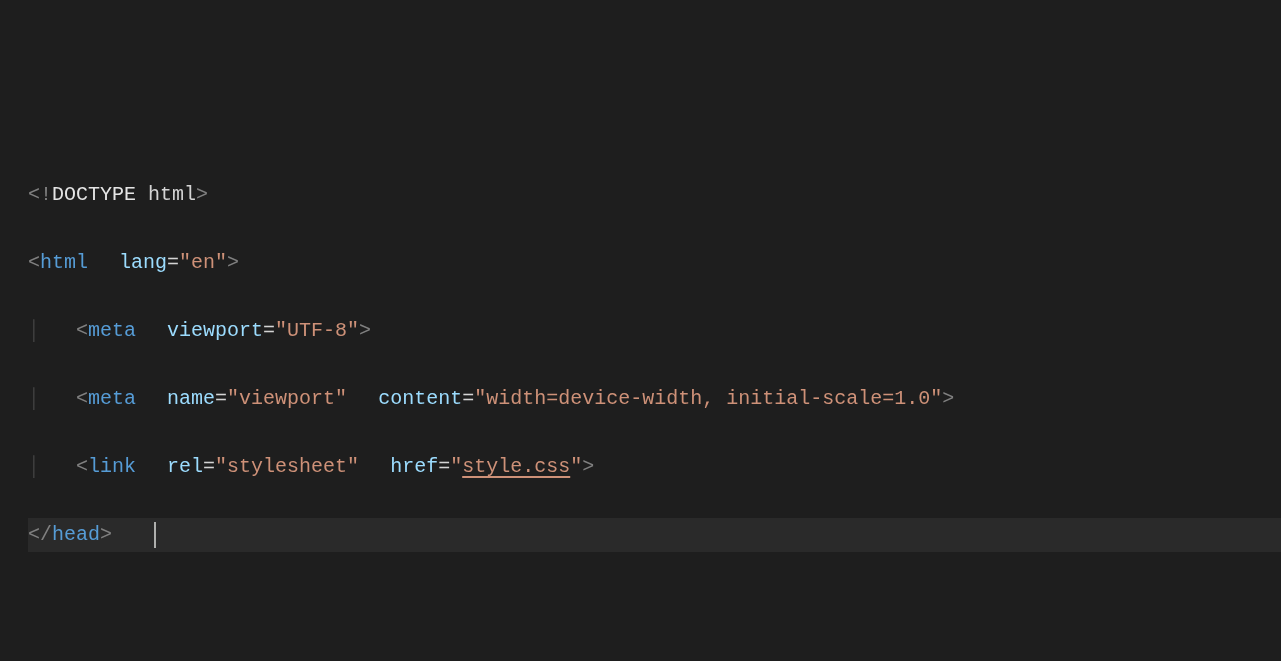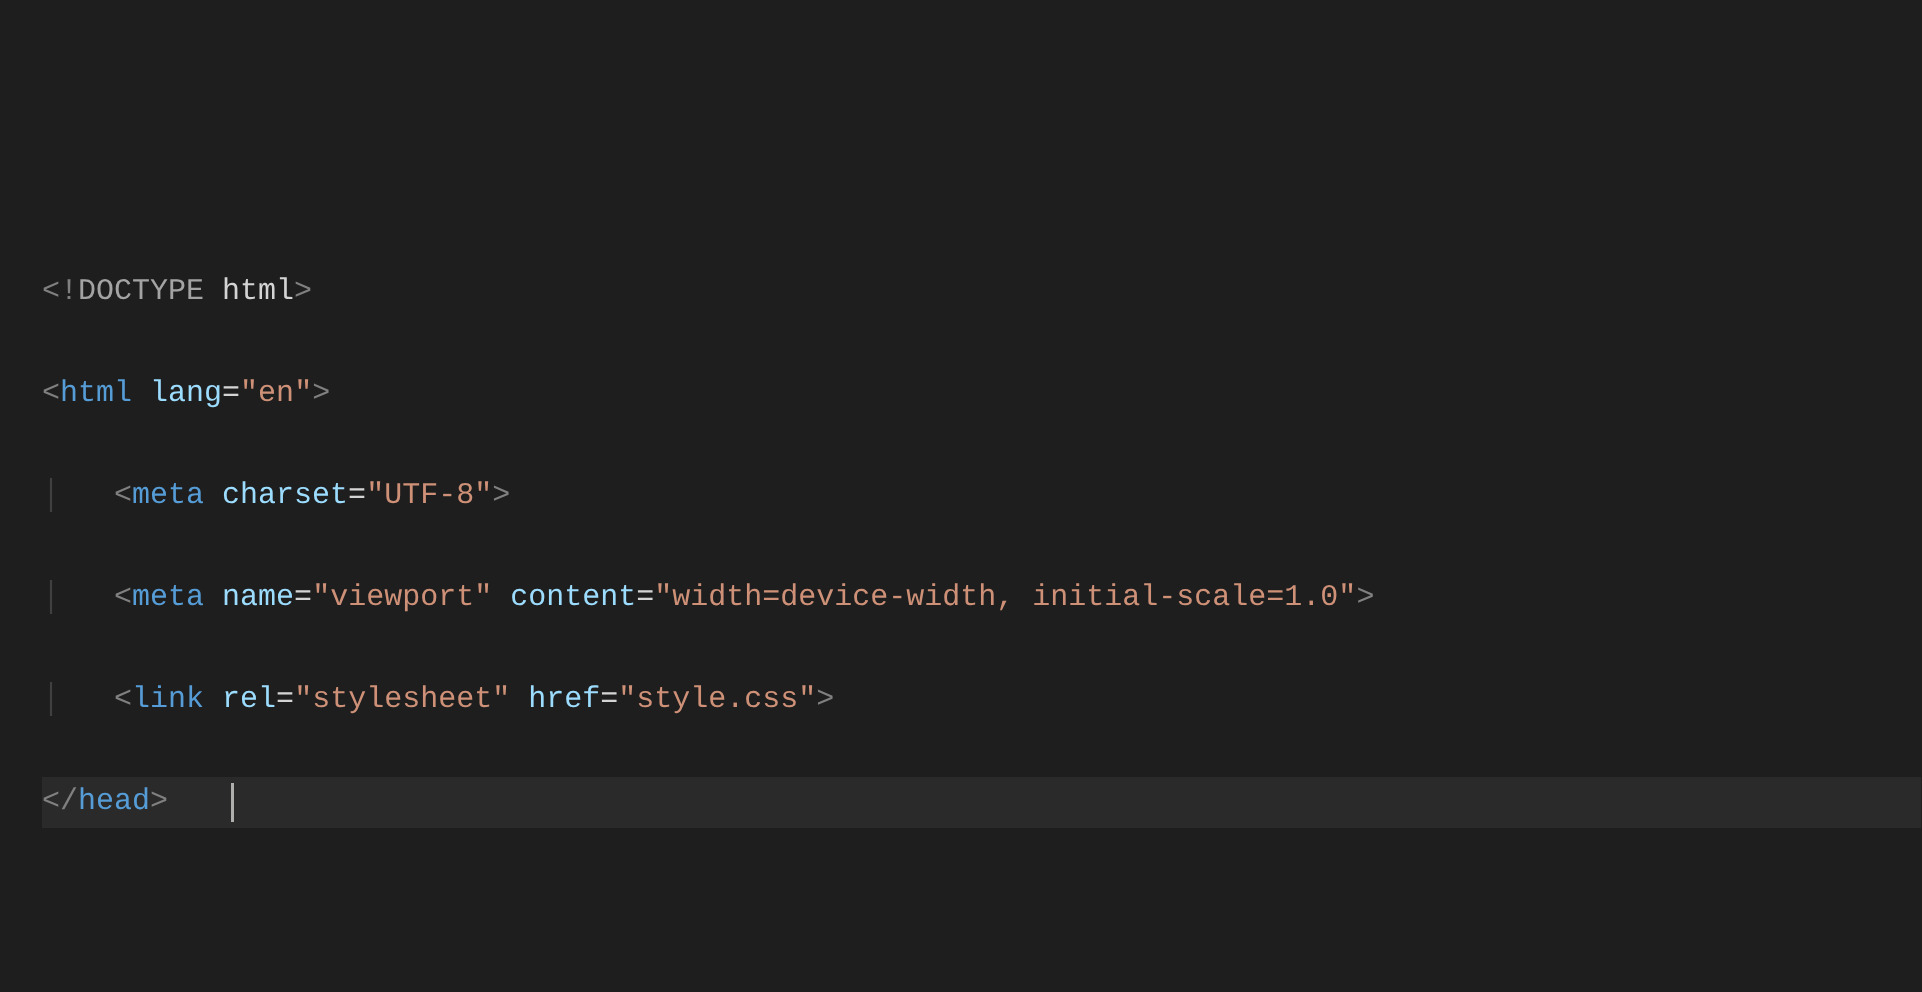--- a/index.html
+++ b/index.html
@@ -31,36 +31,36 @@
     background: #aeafad;
     top: 4px;
   }
   .guide {
     color: #404040;
   }
 
   
   .brk { color: #808080; }       
   .tag { color: #569cd6; }       
-  .attr { color: #9cdcfe; }      
+  .attr { color: #9cdcfe; margin-left: 19px; }      
   .eq { color: #d4d4d4; }
   .str { color: #ce9178; }       
   .txt { color: #d4d4d4; }       
-  .doctype-kw { color: #a3a3a3; }
-  .underline { text-decoration-color: #ce9178; text-underline-offset: 4px; }
+  .doctype-kw { color: #e5e5e5; }
+  .underline { text-decoration: underline; text-decoration-color: #ce9178; text-underline-offset: 4px; }
 </style>
 </head>
 <body>
 
 
 
 <div class="editor">
 <div class="line"><span class="brk">&lt;!</span><span class="doctype-kw">DOCTYPE</span><span class="txt"> html</span><span class="brk">&gt;</span></div>
 <div class="line"><span class="brk">&lt;</span><span class="tag">html</span><span class="txt"> </span><span class="attr">lang</span><span class="eq">=</span><span class="str">"en"</span><span class="brk">&gt;</span></div>
-<div class="line"><span class="guide">│   </span><span class="brk">&lt;</span><span class="tag">meta</span><span class="txt"> </span><span class="attr">charset</span><span class="eq">=</span><span class="str">"UTF-8"</span><span class="brk">&gt;</span></div>
+<div class="line"><span class="guide">│   </span><span class="brk">&lt;</span><span class="tag">meta</span><span class="txt"> </span><span class="attr">viewport</span><span class="eq">=</span><span class="str">"UTF-8"</span><span class="brk">&gt;</span></div>
 <div class="line"><span class="guide">│   </span><span class="brk">&lt;</span><span class="tag">meta</span><span class="txt"> </span><span class="attr">name</span><span class="eq">=</span><span class="str">"viewport"</span><span class="txt"> </span><span class="attr">content</span><span class="eq">=</span><span class="str">"width=device-width, initial-scale=1.0"</span><span class="brk">&gt;</span></div>
 <div class="line"><span class="guide">│   </span><span class="brk">&lt;</span><span class="tag">link</span><span class="txt"> </span><span class="attr">rel</span><span class="eq">=</span><span class="str">"stylesheet"</span><span class="txt"> </span><span class="attr">href</span><span class="eq">=</span><span class="str">"</span><span class="str underline">style.css</span><span class="str">"</span><span class="brk">&gt;</span></div>
 <div class="line active"><span class="brk">&lt;/</span><span class="tag">head</span><span class="brk">&gt;</span><span class="cursor-mark" style="left:126px;"></span></div>
 
 
 
 
 
 
 

